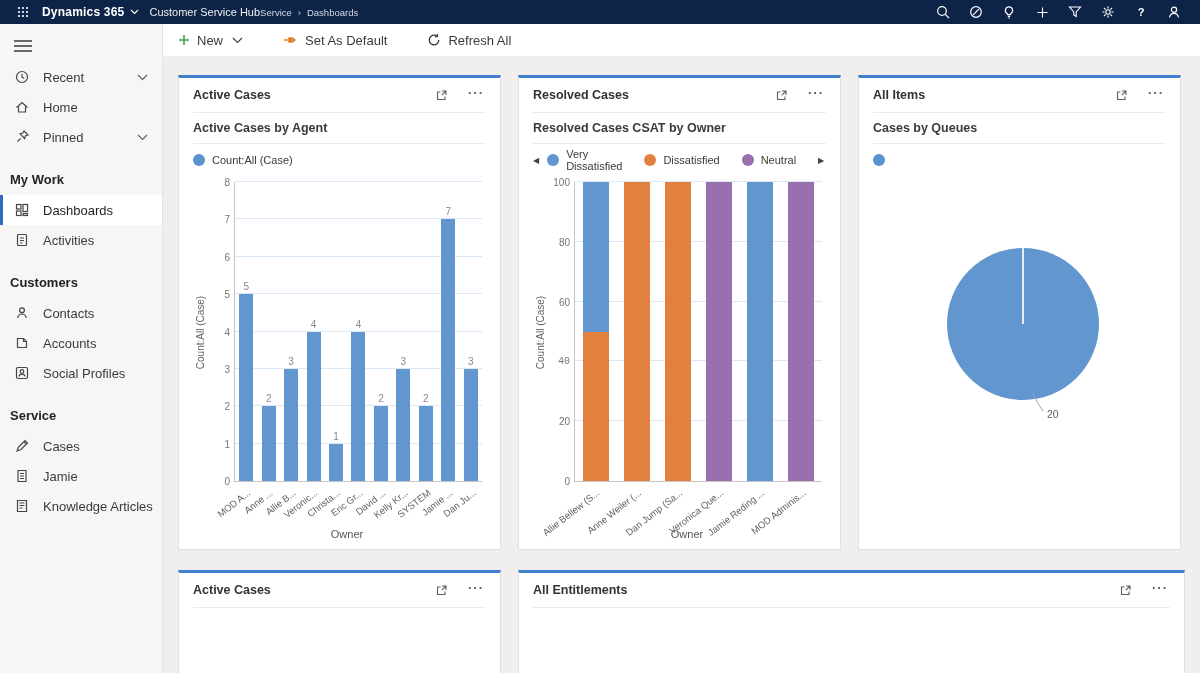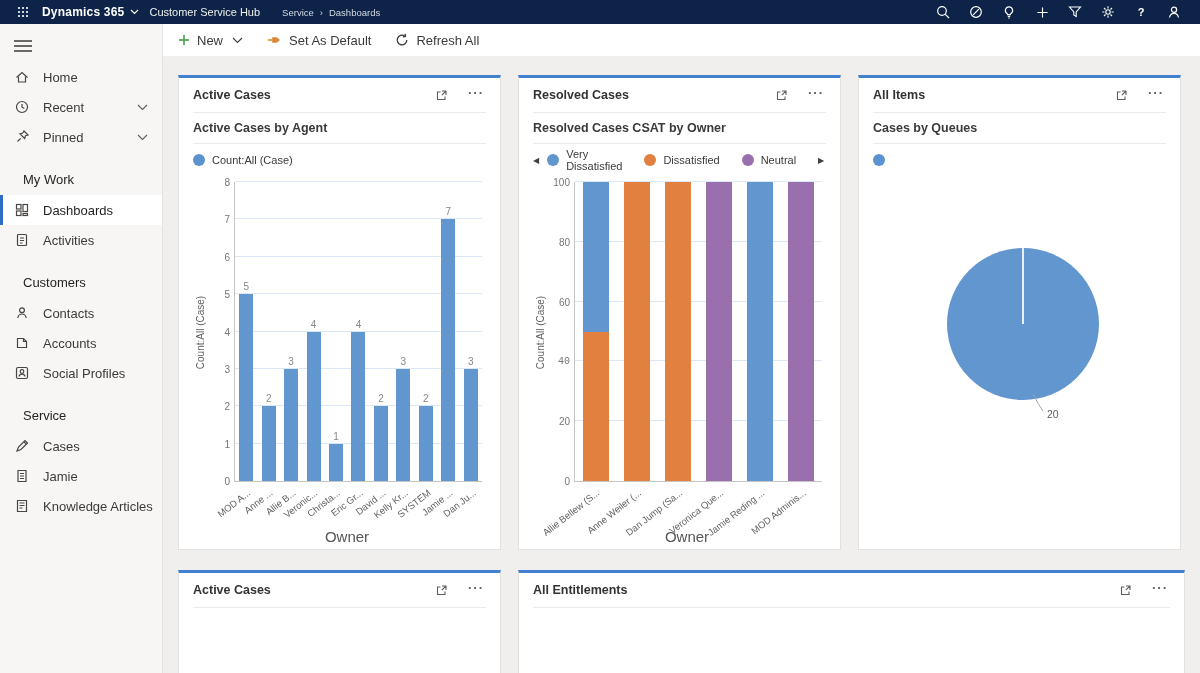--- a/index.html
+++ b/index.html
@@ -5,44 +5,44 @@
   * { margin:0; padding:0; box-sizing:border-box; }
   html,body { width:1200px; height:673px; overflow:hidden;
     font-family:"Liberation Sans", sans-serif; background:#fff; }
 
   
   .topbar { height:24px; background:#0d2347; display:flex; align-items:center;
     color:#fff; padding:0 10px; }
   .waffle { width:26px; display:flex; align-items:center; justify-content:center; cursor:pointer; }
   .tb-app { font-size:12px; font-weight:bold; margin-left:6px; letter-spacing:.2px; }
   .tb-chev { margin:0 10px 0 6px; display:flex; align-items:center; }
-  .tb-hub { font-size:11px; color:#f0f0f0; margin-right:22px; }
+  .tb-hub { font-size:11px; color:#f0f0f0; }
   .tb-crumb { font-size:9.5px; color:#d5dbe5; display:flex; gap:6px; align-items:center; }
   .tb-right { margin-left:auto; display:flex; align-items:center; gap:9px; padding-right:4px; }
   .tb-ic { width:24px; height:22px; display:flex; align-items:center; justify-content:center; cursor:pointer; }
   .tb-q { font-size:11px; color:#fff; font-weight:bold; }
 
   
   .frame { display:flex; height:649px; }
 
   
   .sidebar { width:163px; background:#f7f6f5; border-right:1px solid #e4e2e0;
     flex:0 0 163px; padding-top:6px; }
   .burger { height:32px; display:flex; align-items:center; padding-left:14px; cursor:pointer; }
   .side-item { height:30px; display:flex; align-items:center; padding-left:14px; gap:13px;
     font-size:13px; color:#3b3a39; cursor:pointer; }
   .side-item .chev { margin-left:auto; margin-right:14px; display:flex; }
   .side-item.sel { background:#ffffff; border-left:3px solid #2b6cc4; padding-left:11px; color:#201f1e; }
-  .side-head { font-size:13px; font-weight:normal; color:#242424; padding:20px 0 8px 23px; }
+  .side-head { font-size:13px; font-weight:bold; color:#242424; padding:20px 0 8px 10px; }
   .s-ic { width:16px; height:16px; display:flex; align-items:center; justify-content:center; flex:0 0 16px; }
 
   
   .main { flex:1; display:flex; flex-direction:column; min-width:0; }
   .cmdbar { height:33px; background:#fff; display:flex; align-items:center;
-    padding-left:15px; gap:24px; border-bottom:1px solid #f1f0ef; }
+    padding-left:15px; gap:40px; border-bottom:1px solid #f1f0ef; }
   .cmd { display:flex; align-items:center; gap:7px; font-size:13px; color:#3b3a39; cursor:pointer; }
   .cmd .cchev { margin-left:2px; display:flex; }
 
   .titlebar { height:62px; background:#fff; display:flex; align-items:center; padding-left:15px; }
   .tcircle { width:34px; height:34px; border-radius:50%; background:#3b79c9;
     display:flex; align-items:center; justify-content:center; }
   .ptitle { font-size:24px; color:#5a5a5a; margin-left:15px; letter-spacing:.2px; }
   .tchev { margin-left:14px; display:flex; cursor:pointer; }
 
   .scroll { flex:1; background:#f0efed; overflow:hidden; padding:18px 0 0 15px; }
@@ -79,21 +79,21 @@
     color:#767676; transform:translateY(6px); }
   .bars { position:absolute; inset:0; display:flex; align-items:flex-end; justify-content:space-around; }
   .bslot { flex:1; display:flex; flex-direction:column; align-items:center; justify-content:flex-end; height:100%; }
   .bval { font-size:10px; color:#8a8886; margin-bottom:2px; }
   .bar { width:14px; }
   .bar.stk { width:26px; display:flex; flex-direction:column-reverse; }
   .xlabels { display:flex; margin-left:26px; margin-right:4px; height:48px; }
   .xslot { flex:1; position:relative; }
   .xslot span { position:absolute; top:5px; right:50%; white-space:nowrap;
     transform:rotate(-38deg); transform-origin:100% 0; font-size:9.5px; color:#616161; }
-  .xtitle { text-align:center; font-size:15px; color:#555; margin-top:-2px; }
+  .xtitle { text-align:center; font-size:11px; color:#555; margin-top:-2px; }
 
   .pie-wrap { display:flex; justify-content:center; margin-top:10px; }
 </style>
 </head>
 <body>
 
 <div class="topbar">
   <div class="waffle">
     <svg width="12" height="12" viewBox="0 0 12 12" fill="#fff">
       <circle cx="2" cy="2" r="1.1"></circle>
@@ -171,39 +171,39 @@
   <div class="sidebar">
     <div class="burger">
       <svg width="18" height="12" viewBox="0 0 18 12" stroke="#3b3a39" stroke-width="1.6">
           <path d="M0 1h18M0 6h18M0 11h18"></path>
         </svg>
     </div>
     <div id="side-top">
         <div class="side-item">
           <span class="s-ic">
             <svg width="16" height="16" viewBox="0 0 16 16" fill="none" stroke="#484644" stroke-width="1.2">
-              <path d="M2.5 8.5 8 3.5l5.5 5"></path>
-              <path d="M4.5 7.5V13h7V7.5"></path>
-            </svg>
-          </span>
-          <span>Home</span>
-        </div>
-        <div class="side-item">
-          <span class="s-ic">
-            <svg width="16" height="16" viewBox="0 0 16 16" fill="none" stroke="#484644" stroke-width="1.2">
               <circle cx="8" cy="8" r="5.5"></circle>
               <path d="M8 5v3.2l2.3 1.3"></path>
             </svg>
           </span>
           <span>Recent</span>
           <span class="chev">
             <svg width="11" height="7" viewBox="0 0 11 7" fill="none" stroke="#605e5c" stroke-width="1.1">
               <path d="M1 1l4.5 4.5L10 1"></path>
             </svg>
           </span>
+        </div>
+        <div class="side-item">
+          <span class="s-ic">
+            <svg width="16" height="16" viewBox="0 0 16 16" fill="none" stroke="#484644" stroke-width="1.2">
+              <path d="M2.5 8.5 8 3.5l5.5 5"></path>
+              <path d="M4.5 7.5V13h7V7.5"></path>
+            </svg>
+          </span>
+          <span>Home</span>
         </div>
         <div class="side-item">
           <span class="s-ic">
             <svg width="16" height="16" viewBox="0 0 16 16" fill="none" stroke="#484644" stroke-width="1.2">
               <path d="M10 2l4 4-2.5.7-.8 2.8L6 4.8l2.8-.8z"></path>
               <path d="M6.7 9.3 3.5 12.5"></path>
             </svg>
           </span>
           <span>Pinned</span>
           <span class="chev">

